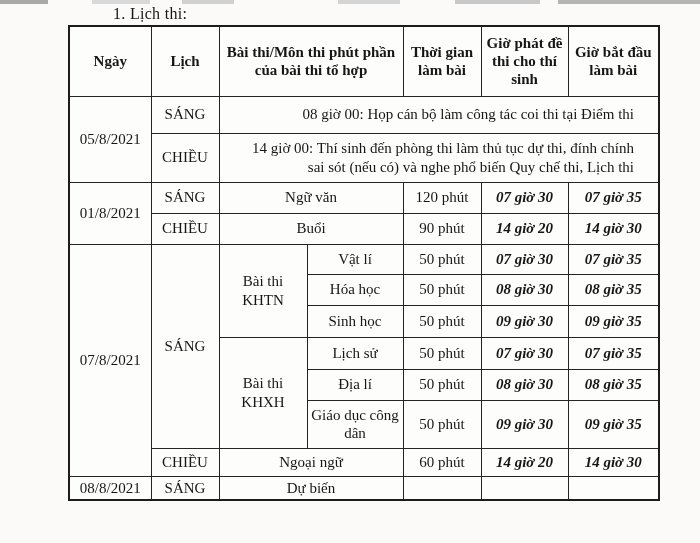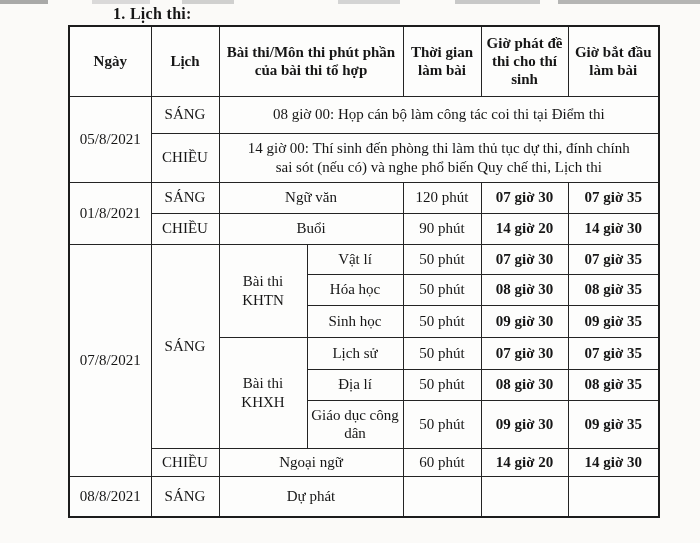--- a/index.html
+++ b/index.html
@@ -15,43 +15,43 @@
   .scan-strip span { position: absolute; top: 0; height: 4px; filter: blur(0.6px); opacity: 0.75; }
   .seg1 { left: 0;   width: 48px;  background: #8e8e8e; }
   .seg2 { left: 92px;  width: 58px;  background: #cfcfcf; }
   .seg3 { left: 182px; width: 52px;  background: #c2c2c2; }
   .seg4 { left: 338px; width: 62px;  background: #c8c8c8; }
   .seg5 { left: 455px; width: 85px;  background: #b8b8b8; }
   .seg6 { left: 558px; width: 142px; background: #9e9e9e; }
 
   .title {
     position: absolute; top: 5px; left: 113px;
-    font-size: 16px; font-weight: bold; letter-spacing: 0.3px;
+    font-size: 16px; font-weight: normal; letter-spacing: 0.3px;
   }
 
   table.schedule {
     position: absolute; top: 25px; left: 68px;
     width: 590px;
     border-collapse: collapse;
     table-layout: fixed;
     border: 2px solid #1c1c1c;
     background: #fdfdfc;
   }
   td {
     border: 1px solid #242424;
     text-align: center;
     vertical-align: middle;
     font-size: 15px;
     line-height: 1.22;
     padding: 1px 3px;
     overflow: hidden;
   }
   thead td { font-weight: bold; }
-  td.note { text-align: center; padding: 2px 24px; }
-  td.b { font-weight: bold; }
+  td.note { text-align: right; padding: 2px 24px; }
+  td.b { font-weight: bold; font-style: italic; }
 </style>
 </head>
 <body>
 
 <div class="scan-strip">
   <span class="seg1"></span>
     <span class="seg2"></span>
     <span class="seg3"></span>
   <span class="seg4"></span>
     <span class="seg5"></span>
@@ -148,22 +148,22 @@
       <td class="b">09 giờ 35</td>
     </tr>
     <tr style="height:28px">
       <td>CHIỀU</td>
       <td colspan="2">Ngoại ngữ</td>
       <td>60 phút</td>
       <td class="b">14 giờ 20</td>
       <td class="b">14 giờ 30</td>
     </tr>
 
-    <tr style="height:41px">
+    <tr style="height:24px">
       <td>08/8/2021</td>
       <td>SÁNG</td>
-      <td colspan="2">Dự phát</td>
+      <td colspan="2">Dự biến</td>
       <td></td>
       <td></td>
       <td></td>
     </tr>
   </tbody>
 </table>
 
 </body></html>

